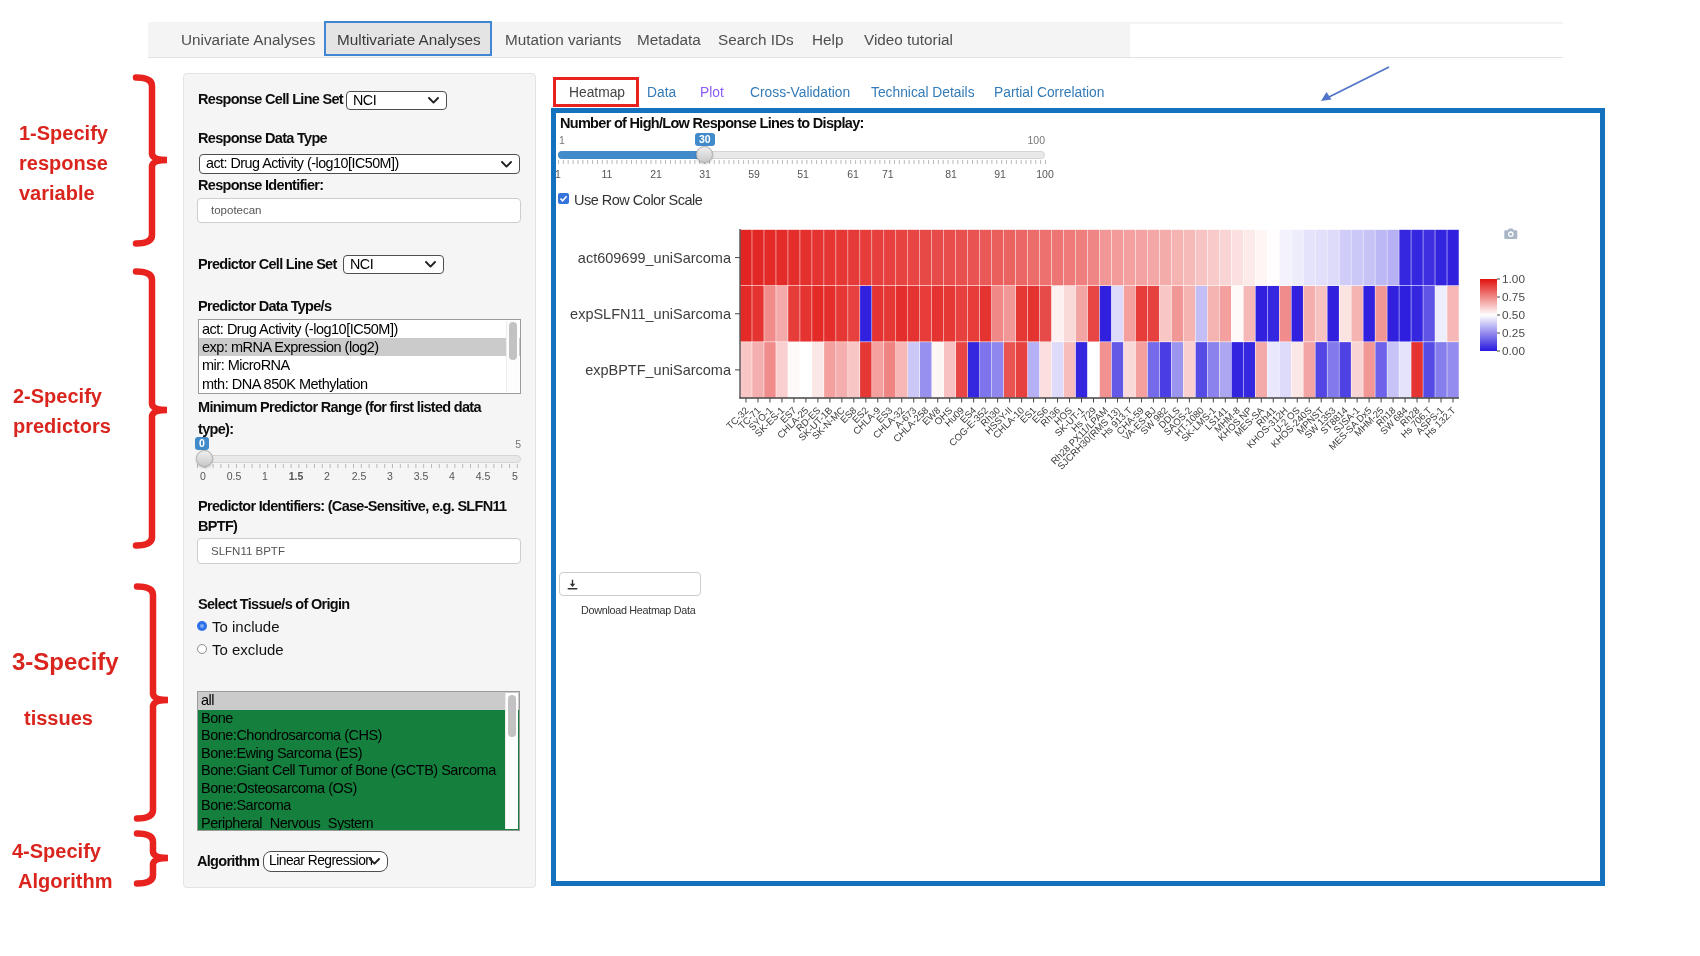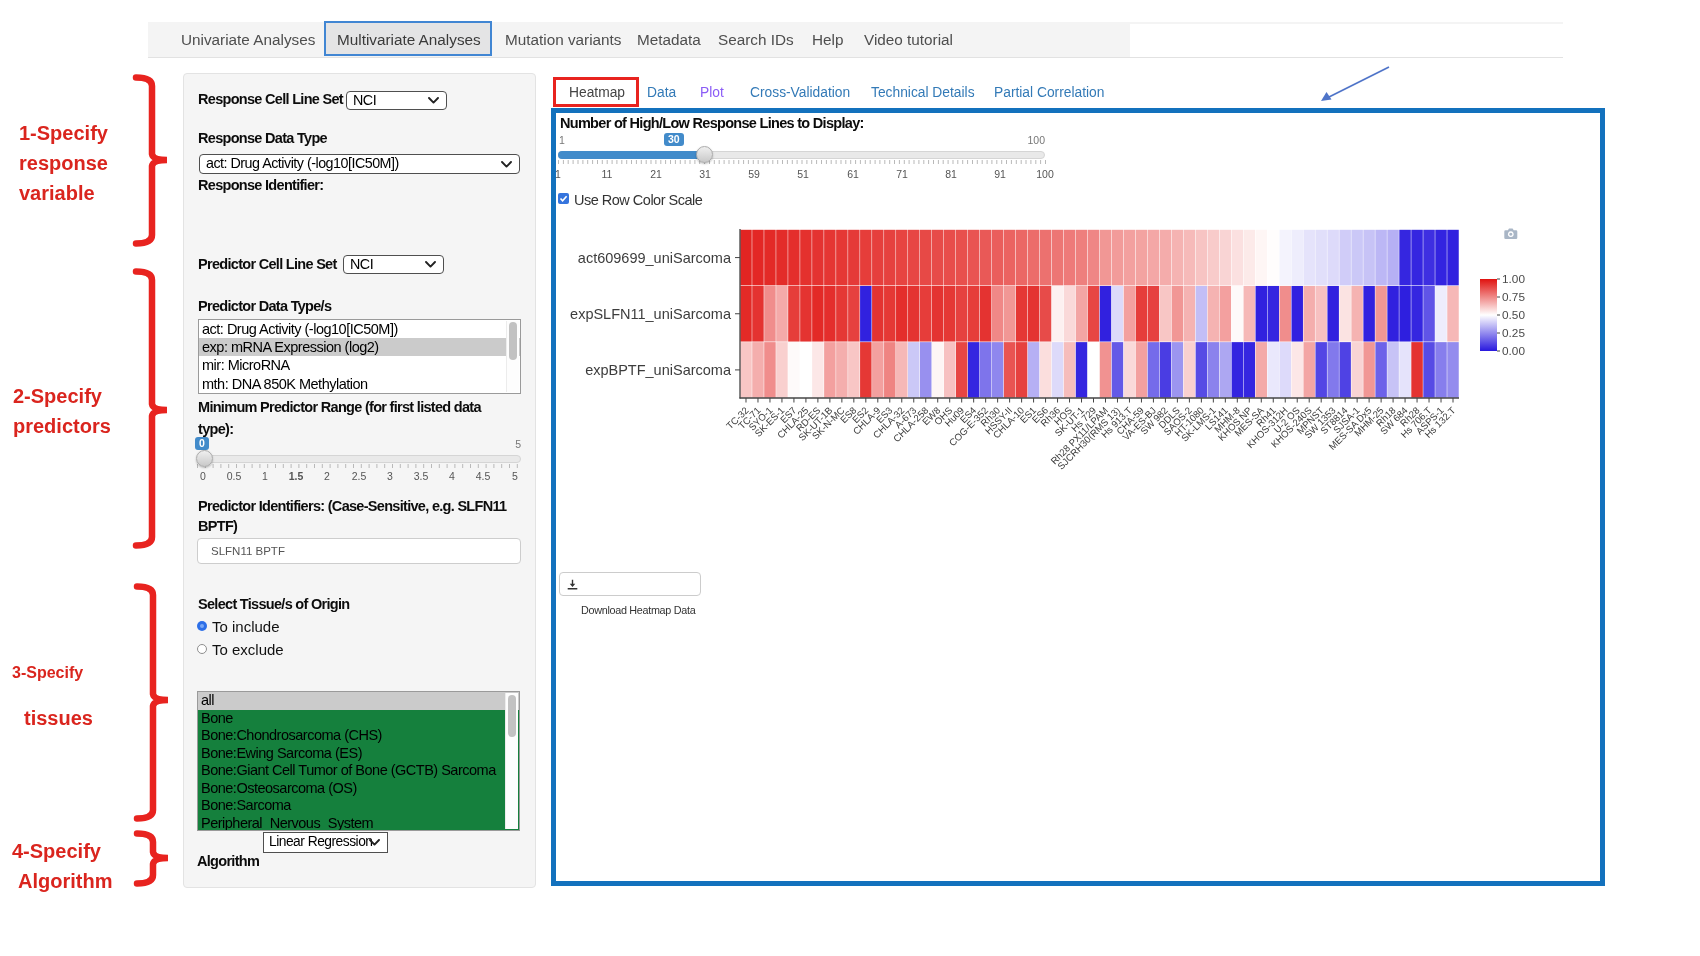--- a/index.html
+++ b/index.html
@@ -14,20 +14,21 @@
     <div style="position:absolute;left:183px;top:73px;width:353px;height:815px;background:#f5f5f5;border:1px solid #e3e3e3;border-radius:4px;box-sizing:border-box;"></div>
     <div style="position:absolute;left:198px;top:91px;white-space:nowrap;font-size:14.5px;line-height:17px;font-weight:700;color:#0c0c0c;letter-spacing:-0.7px;">Response Cell Line Set</div>
     <div style="position:absolute;left:346px;top:91px;width:101px;height:19px;background:#fff;border:1.5px solid #4f4f4f;border-radius:4px;font-size:14.3px;color:#000;line-height:16px;letter-spacing:-0.5px;padding-left:6px;box-sizing:border-box;white-space:nowrap;">NCI<svg width="11" height="7" viewBox="0 0 11 7" style="position:absolute;right:7px;top:50%;margin-top:-3.5px">
         <path d="M1 1 L5.5 5.6 L10 1" stroke="#222" stroke-width="1.9" fill="none" stroke-linecap="round" stroke-linejoin="round"></path>
       </svg></div>
     <div style="position:absolute;left:198px;top:130px;white-space:nowrap;font-size:14.5px;line-height:17px;font-weight:700;color:#0c0c0c;letter-spacing:-0.7px;">Response Data Type</div>
     <div style="position:absolute;left:199px;top:154px;width:321px;height:20px;background:#fff;border:1.5px solid #4f4f4f;border-radius:4px;font-size:14.3px;color:#000;line-height:17px;letter-spacing:-0.5px;padding-left:6px;box-sizing:border-box;white-space:nowrap;">act: Drug Activity (-log10[IC50M])<svg width="11" height="7" viewBox="0 0 11 7" style="position:absolute;right:7px;top:50%;margin-top:-3.5px">
         <path d="M1 1 L5.5 5.6 L10 1" stroke="#222" stroke-width="1.9" fill="none" stroke-linecap="round" stroke-linejoin="round"></path>
       </svg></div>
     <div style="position:absolute;left:198px;top:177px;white-space:nowrap;font-size:14.5px;line-height:17px;font-weight:700;color:#0c0c0c;letter-spacing:-0.7px;">Response Identifier:</div>
+    <div style="position:absolute;left:197px;top:198px;width:324px;height:25px;background:#fff;border:1px solid #cdcdcd;border-radius:4px;box-sizing:border-box;font-size:11.5px;color:#555;line-height:23px;padding-left:13px;">topotecan</div>
     <div style="position:absolute;left:198px;top:256px;white-space:nowrap;font-size:14.5px;line-height:17px;font-weight:700;color:#0c0c0c;letter-spacing:-0.7px;">Predictor Cell Line Set</div>
     <div style="position:absolute;left:343px;top:255px;width:101px;height:19px;background:#fff;border:1.5px solid #4f4f4f;border-radius:4px;font-size:14.3px;color:#000;line-height:16px;letter-spacing:-0.5px;padding-left:6px;box-sizing:border-box;white-space:nowrap;">NCI<svg width="11" height="7" viewBox="0 0 11 7" style="position:absolute;right:7px;top:50%;margin-top:-3.5px">
         <path d="M1 1 L5.5 5.6 L10 1" stroke="#222" stroke-width="1.9" fill="none" stroke-linecap="round" stroke-linejoin="round"></path>
       </svg></div>
     <div style="position:absolute;left:198px;top:298px;white-space:nowrap;font-size:14.5px;line-height:17px;font-weight:700;color:#0c0c0c;letter-spacing:-0.7px;">Predictor Data Type/s</div>
     <div style="position:absolute;left:198px;top:319px;width:323px;height:75px;background:#fff;border:1px solid #9a9a9a;box-sizing:border-box;font-size:14.5px;letter-spacing:-0.5px;color:#000;overflow:hidden;">
       <div style="height:18.2px;line-height:18.2px;padding-left:3px;white-space:nowrap;overflow:hidden;">act: Drug Activity (-log10[IC50M])</div>
       <div style="height:18.2px;line-height:18.2px;padding-left:3px;background:#cbcbcb;white-space:nowrap;overflow:hidden;">exp: mRNA Expression (log2)</div>
       <div style="height:18.2px;line-height:18.2px;padding-left:3px;white-space:nowrap;overflow:hidden;">mir: MicroRNA</div>
       <div style="height:18.2px;line-height:18.2px;padding-left:3px;white-space:nowrap;overflow:hidden;">mth: DNA 850K Methylation</div>
@@ -110,52 +111,52 @@
       <div style="height:17.5px;line-height:17.5px;padding-left:3px;white-space:nowrap;overflow:hidden;">Bone:Chondrosarcoma (CHS)</div>
       <div style="height:17.5px;line-height:17.5px;padding-left:3px;white-space:nowrap;overflow:hidden;">Bone:Ewing Sarcoma (ES)</div>
       <div style="height:17.5px;line-height:17.5px;padding-left:3px;white-space:nowrap;overflow:hidden;">Bone:Giant Cell Tumor of Bone (GCTB) Sarcoma</div>
       <div style="height:17.5px;line-height:17.5px;padding-left:3px;white-space:nowrap;overflow:hidden;">Bone:Osteosarcoma (OS)</div>
       <div style="height:17.5px;line-height:17.5px;padding-left:3px;white-space:nowrap;overflow:hidden;">Bone:Sarcoma</div>
       <div style="height:17.5px;line-height:17.5px;padding-left:3px;white-space:nowrap;overflow:hidden;">Peripheral_Nervous_System</div>
       <div style="position:absolute;right:1px;top:1px;bottom:1px;width:12px;background:#fdfdfd;border-left:1px solid #ececec;"></div>
       <div style="position:absolute;right:3px;top:3px;width:8px;height:42px;background:#c2c2c2;border-radius:4px;"></div>
     </div>
     <div style="position:absolute;left:197px;top:853px;white-space:nowrap;font-size:14.5px;line-height:17px;font-weight:700;color:#0c0c0c;letter-spacing:-0.7px;">Algorithm</div>
-    <div style="position:absolute;left:263px;top:832px;width:125px;height:21px;background:#fff;border:1.5px solid #4f4f4f;border-radius:0;font-size:13.8px;color:#000;line-height:18px;letter-spacing:-0.5px;padding-left:5px;box-sizing:border-box;white-space:nowrap;">Linear Regression<svg width="11" height="7" viewBox="0 0 11 7" style="position:absolute;right:7px;top:50%;margin-top:-3.5px">
+    <div style="position:absolute;left:263px;top:851px;width:125px;height:21px;background:#fff;border:1.5px solid #4f4f4f;border-radius:8px;font-size:13.8px;color:#000;line-height:18px;letter-spacing:-0.5px;padding-left:5px;box-sizing:border-box;white-space:nowrap;">Linear Regression<svg width="11" height="7" viewBox="0 0 11 7" style="position:absolute;right:7px;top:50%;margin-top:-3.5px">
         <path d="M1 1 L5.5 5.6 L10 1" stroke="#222" stroke-width="1.9" fill="none" stroke-linecap="round" stroke-linejoin="round"></path>
       </svg></div>
     <svg width="1700" height="956" viewBox="0 0 1700 956" style="position:absolute;left:0;top:0;pointer-events:none">
       <path d="M 136.0 77.5 Q 152.0 77.5 152.0 86.0 L 152.0 154.0 Q 153.0 160.0 167.0 160.0 Q 153.0 160.0 152.0 166.0 L 152.0 235.0 Q 152.0 243.5 136.0 243.5" fill="none" stroke="#e8231f" stroke-width="6.5" stroke-linecap="round"></path>
       <path d="M 136.0 271.5 Q 152.0 271.5 152.0 280.0 L 152.0 404.0 Q 153.0 410.0 167.0 410.0 Q 153.0 410.0 152.0 416.0 L 152.0 537.0 Q 152.0 545.5 136.0 545.5" fill="none" stroke="#e8231f" stroke-width="6.5" stroke-linecap="round"></path>
       <path d="M 137.0 586.5 Q 153.0 586.5 153.0 595.0 L 153.0 694.0 Q 154.0 700.0 168.0 700.0 Q 154.0 700.0 153.0 706.0 L 153.0 810.0 Q 153.0 818.5 137.0 818.5" fill="none" stroke="#e8231f" stroke-width="6.5" stroke-linecap="round"></path>
       <path d="M 137.0 833.5 Q 153.0 833.5 153.0 842.0 L 153.0 852.0 Q 154.0 858.0 168.0 858.0 Q 154.0 858.0 153.0 864.0 L 153.0 875.0 Q 153.0 883.5 137.0 883.5" fill="none" stroke="#e8231f" stroke-width="6.5" stroke-linecap="round"></path>
       <line x1="1389" y1="67" x2="1327" y2="98" stroke="#4f74c8" stroke-width="1.6"></line>
       <path d="M1321 101 l10.5 -1.5 l-5 -7.5 z" fill="#4f74c8"></path>
     </svg>
     <div style="position:absolute;left:19px;top:122px;white-space:nowrap;font-size:20.0px;font-weight:700;color:#da251e;">1-Specify</div>
     <div style="position:absolute;left:19px;top:152px;white-space:nowrap;font-size:20.0px;font-weight:700;color:#da251e;">response</div>
     <div style="position:absolute;left:19px;top:182px;white-space:nowrap;font-size:20.0px;font-weight:700;color:#da251e;">variable</div>
     <div style="position:absolute;left:13px;top:385px;white-space:nowrap;font-size:20.0px;font-weight:700;color:#da251e;">2-Specify</div>
     <div style="position:absolute;left:13px;top:415px;white-space:nowrap;font-size:20.0px;font-weight:700;color:#da251e;">predictors</div>
-    <div style="position:absolute;left:12px;top:664px;white-space:nowrap;font-size:16px;font-weight:700;color:#da251e;">3-Specify</div>
+    <div style="position:absolute;left:12px;top:648px;white-space:nowrap;font-size:24px;font-weight:700;color:#da251e;">3-Specify</div>
     <div style="position:absolute;left:24px;top:707px;white-space:nowrap;font-size:20.0px;font-weight:700;color:#da251e;">tissues</div>
     <div style="position:absolute;left:12px;top:840px;white-space:nowrap;font-size:20.0px;font-weight:700;color:#da251e;">4-Specify</div>
     <div style="position:absolute;left:18px;top:870px;white-space:nowrap;font-size:20.0px;font-weight:700;color:#da251e;">Algorithm</div>
     <div style="position:absolute;left:553px;top:77px;width:86px;height:30px;border:3px solid #e8231f;box-sizing:border-box;"></div>
     <div style="position:absolute;left:569px;top:85px;white-space:nowrap;font-size:13.8px;font-weight:400;color:#444;">Heatmap</div>
     <div style="position:absolute;left:647px;top:85px;white-space:nowrap;font-size:13.8px;font-weight:400;color:#337ab7;">Data</div>
     <div style="position:absolute;left:700px;top:85px;white-space:nowrap;font-size:13.8px;font-weight:400;color:#8b5cf6;">Plot</div>
     <div style="position:absolute;left:750px;top:85px;white-space:nowrap;font-size:13.8px;font-weight:400;color:#337ab7;">Cross-Validation</div>
     <div style="position:absolute;left:871px;top:85px;white-space:nowrap;font-size:13.8px;font-weight:400;color:#337ab7;">Technical Details</div>
     <div style="position:absolute;left:994px;top:85px;white-space:nowrap;font-size:13.8px;font-weight:400;color:#337ab7;">Partial Correlation</div>
     <div style="position:absolute;left:551px;top:108px;width:1054px;height:778px;border:5px solid #1371bd;box-sizing:border-box;"></div>
     <div style="position:absolute;left:560px;top:115px;white-space:nowrap;font-size:14.5px;line-height:17px;font-weight:700;color:#0c0c0c;letter-spacing:-0.7px;">Number of High/Low Response Lines to Display:</div>
     <div style="position:absolute;left:559px;top:134px;white-space:nowrap;font-size:10.5px;font-weight:400;color:#777;">1</div>
     <div style="position:absolute;left:1005px;top:134px;width:40px;text-align:right;font-size:10.5px;color:#777;">100</div>
-    <div style="position:absolute;left:664px;top:133px;height:13px;padding:0 4px;background:#428bca;border-radius:3px;color:#fff;font-size:10.5px;line-height:13px;font-weight:700;">30</div>
+    <div style="position:absolute;left:695px;top:133px;height:13px;padding:0 4px;background:#428bca;border-radius:3px;color:#fff;font-size:10.5px;line-height:13px;font-weight:700;">30</div>
     <div style="position:absolute;left:558px;top:151px;width:487px;height:8px;background:#e9e9e9;border:1px solid #d5d5d5;border-radius:4px;box-sizing:border-box;"></div>
     <div style="position:absolute;left:558px;top:151px;width:146px;height:8px;background:#428bca;border-radius:4px 0 0 4px;"></div>
     <svg width="497" height="26" style="position:absolute;left:558px;top:160px">
       <line x1="0.5" y1="0" x2="0.5" y2="4" stroke="#b9b9b9" stroke-width="1"></line>
       <line x1="5.4" y1="0" x2="5.4" y2="4" stroke="#b9b9b9" stroke-width="1"></line>
       <line x1="10.2" y1="0" x2="10.2" y2="4" stroke="#b9b9b9" stroke-width="1"></line>
       <line x1="15.1" y1="0" x2="15.1" y2="4" stroke="#b9b9b9" stroke-width="1"></line>
       <line x1="20.0" y1="0" x2="20.0" y2="4" stroke="#b9b9b9" stroke-width="1"></line>
       <line x1="24.9" y1="0" x2="24.9" y2="4" stroke="#b9b9b9" stroke-width="1"></line>
       <line x1="29.7" y1="0" x2="29.7" y2="4" stroke="#b9b9b9" stroke-width="1"></line>
@@ -254,21 +255,21 @@
       <line x1="482.6" y1="0" x2="482.6" y2="4" stroke="#b9b9b9" stroke-width="1"></line>
       <line x1="487.5" y1="0" x2="487.5" y2="4" stroke="#b9b9b9" stroke-width="1"></line>
     </svg>
     <div style="position:absolute;left:538px;top:168px;width:40px;text-align:center;font-size:10.5px;color:#555;">1</div>
     <div style="position:absolute;left:587px;top:168px;width:40px;text-align:center;font-size:10.5px;color:#555;">11</div>
     <div style="position:absolute;left:636px;top:168px;width:40px;text-align:center;font-size:10.5px;color:#555;">21</div>
     <div style="position:absolute;left:685px;top:168px;width:40px;text-align:center;font-size:10.5px;color:#555;">31</div>
     <div style="position:absolute;left:734px;top:168px;width:40px;text-align:center;font-size:10.5px;color:#555;">59</div>
     <div style="position:absolute;left:783px;top:168px;width:40px;text-align:center;font-size:10.5px;color:#555;">51</div>
     <div style="position:absolute;left:833px;top:168px;width:40px;text-align:center;font-size:10.5px;color:#555;">61</div>
-    <div style="position:absolute;left:882px;top:168px;width:40px;text-align:center;font-size:10.5px;color:#555;">71</div>
+    <div style="position:absolute;left:882px;top:168px;width:40px;text-align:left;font-size:10.5px;color:#555;">71</div>
     <div style="position:absolute;left:931px;top:168px;width:40px;text-align:center;font-size:10.5px;color:#555;">81</div>
     <div style="position:absolute;left:980px;top:168px;width:40px;text-align:center;font-size:10.5px;color:#555;">91</div>
     <div style="position:absolute;left:1025px;top:168px;width:40px;text-align:center;font-size:10.5px;color:#555;">100</div>
     <div style="position:absolute;left:696px;top:146px;width:17px;height:17px;border-radius:50%;background:linear-gradient(#efefef,#c9c9c9);border:1px solid #ababab;box-sizing:border-box;box-shadow:0 1px 2px rgba(0,0,0,.25);"></div>
     <div style="position:absolute;left:558px;top:193px;width:11px;height:11px;background:#3574dd;border-radius:2px;"></div>
     <svg width="11" height="11" viewBox="0 0 11 11" style="position:absolute;left:558px;top:193px">
       <path d="M2.5 5.5 L4.6 7.7 L8.6 3.2" stroke="#fff" stroke-width="1.6" fill="none"></path>
     </svg>
     <div style="position:absolute;left:574px;top:192px;white-space:nowrap;font-size:14.5px;font-weight:400;color:#333;letter-spacing:-0.5px;">Use Row Color Scale</div>
     <svg width="1060" height="268" viewBox="0 0 1060 268" style="position:absolute;left:552px;top:222px;" font-family="Liberation Sans, sans-serif">

